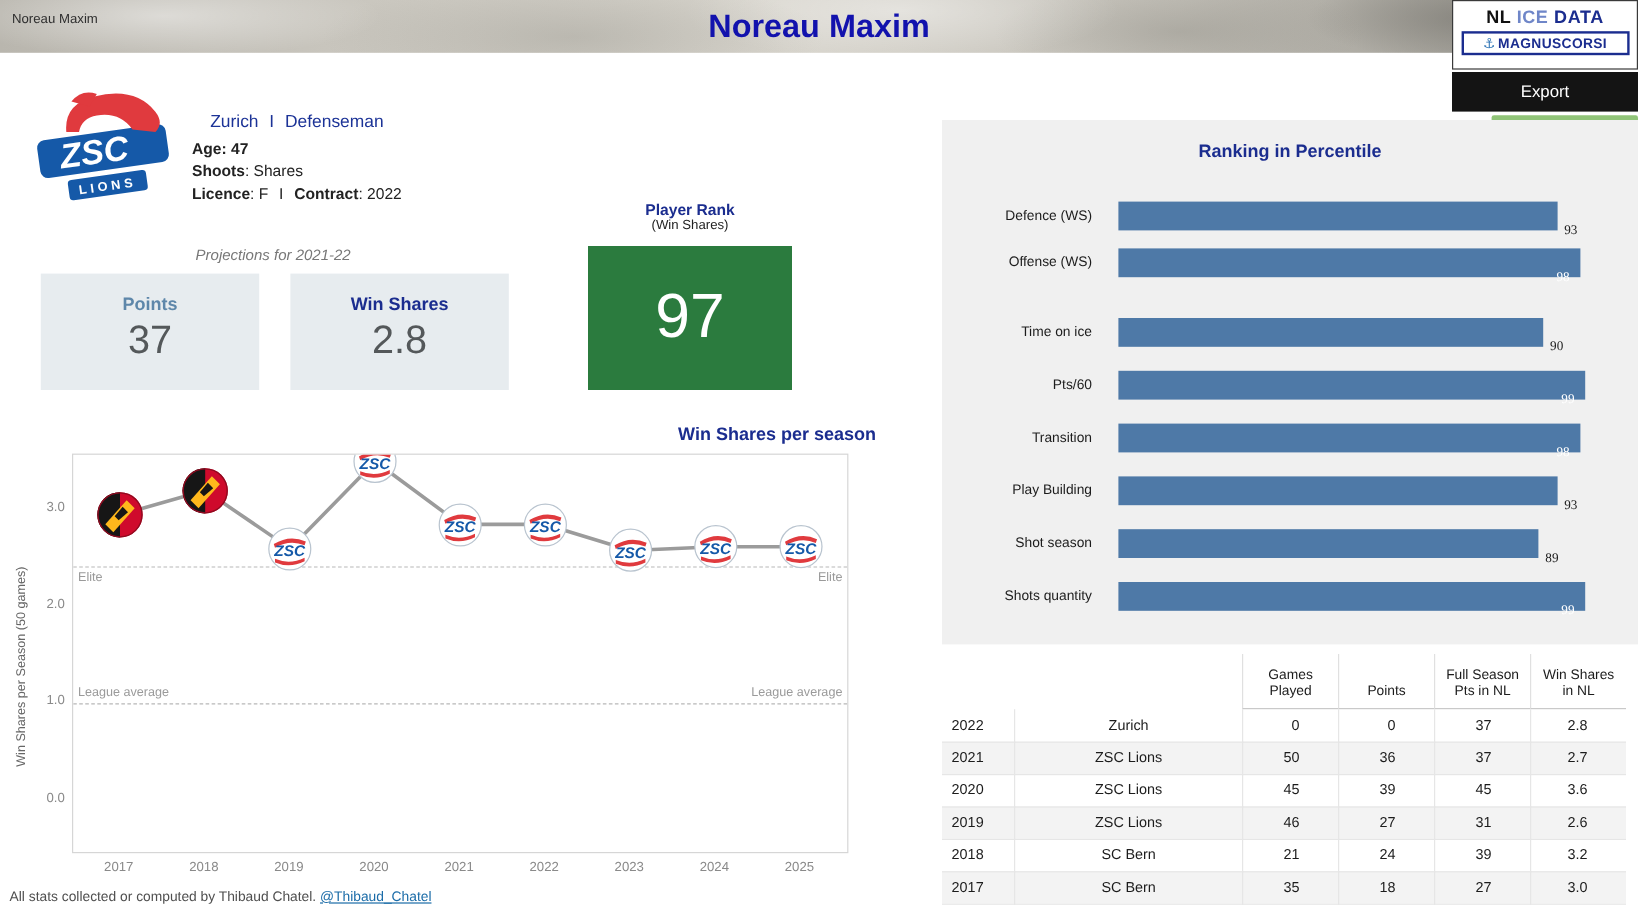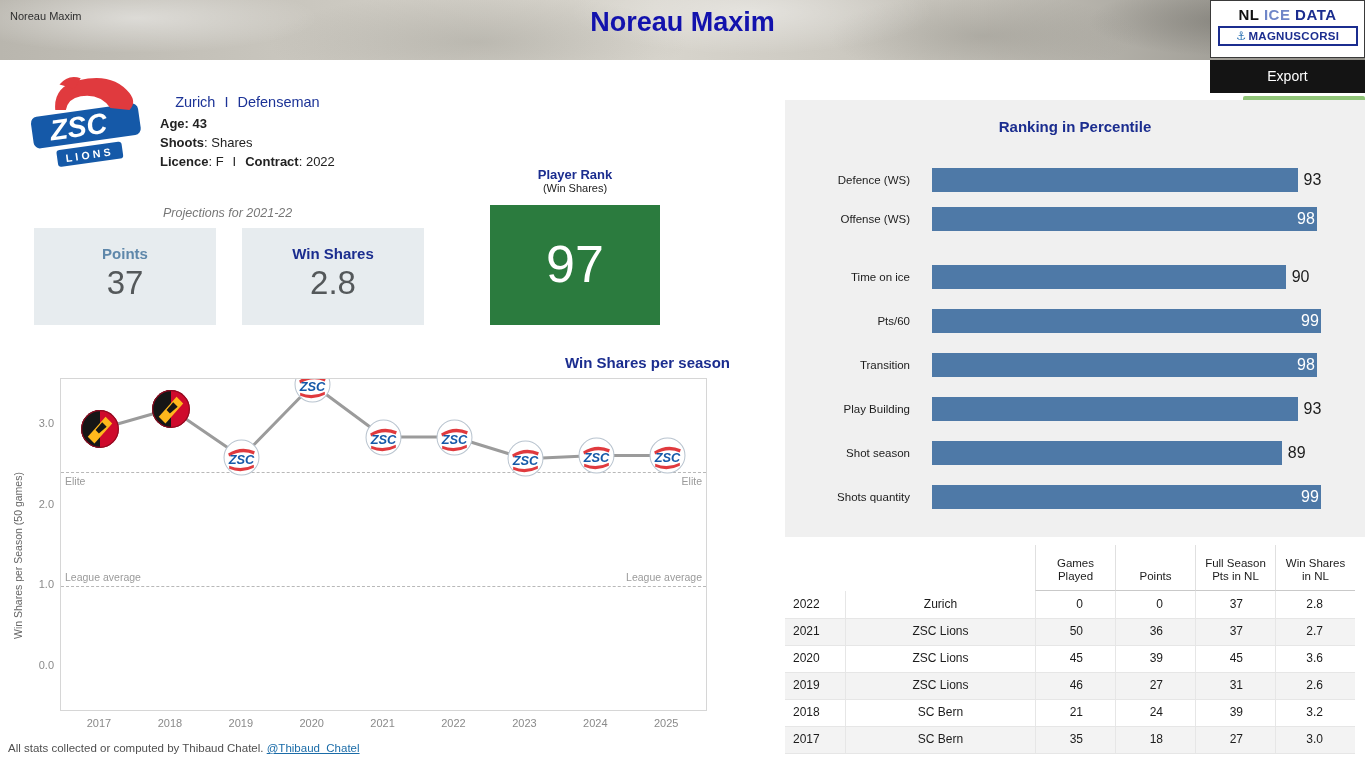--- a/index.html
+++ b/index.html
@@ -1,21 +1,21 @@
 <!DOCTYPE html>
 <html><head>
 <meta charset="utf-8">
 <style>
   html,body{margin:0;padding:0;background:#fff;}
   #page{position:relative;width:1365px;height:767px;overflow:hidden;background:#fff;
         font-family:"Liberation Sans","DejaVu Sans",sans-serif;color:#222;}
   .abs{position:absolute;}
 
   
-  #map-header{left:0;top:0;width:1365px;height:60px;
+  #map-header{left:0;top:0;width:1365px;height:44px;
     background:
       radial-gradient(ellipse 260px 50px at 10% 30%, rgba(255,255,255,.45), transparent 70%),
       radial-gradient(ellipse 300px 70px at 35% 70%, rgba(150,148,140,.38), transparent 70%),
       radial-gradient(ellipse 260px 60px at 55% 20%, rgba(255,255,255,.42), transparent 70%),
       radial-gradient(ellipse 220px 60px at 72% 60%, rgba(140,138,130,.4), transparent 70%),
       radial-gradient(ellipse 200px 50px at 90% 35%, rgba(110,108,102,.5), transparent 70%),
       linear-gradient(90deg,#b9b6ae,#cecbc3 28%,#d8d5cd 48%,#c3c0b8 72%,#8f8d86 100%);}
   #breadcrumb{position:absolute;left:10px;top:10px;font-size:11px;color:#2e2e2e;}
   #page-title{position:absolute;left:0;top:7px;width:100%;text-align:center;
               font-size:27px;font-weight:bold;color:#1212ad;}
@@ -74,21 +74,21 @@
 
   
   #pct-panel{left:785px;top:100px;width:580px;height:437px;background:#f0f0f0;}
   #pct-title{position:absolute;top:18px;left:0;width:100%;text-align:center;
              font-size:15px;font-weight:bold;color:#1b2d8f;}
   .pct-row{position:absolute;left:0;width:100%;height:24px;}
   .pct-label{position:absolute;left:0;top:0;width:125px;text-align:right;font-size:11.5px;
              color:#1c1c1c;line-height:24px;}
   .pct-track{position:absolute;left:147px;top:0;width:412px;height:24px;}
   .pct-fill{position:absolute;left:0;top:0;height:24px;}
-  .pct-val{position:absolute;top:0;line-height:24px;font-size:16px;color:#1c1c1c;}
+  .pct-val{position:absolute;top:12px;line-height:24px;font-size:11px;color:#1c1c1c;font-family:Liberation Serif, serif;}
   .pct-val.inside{color:#fff;}
 
   
   #stats-table{left:785px;top:545px;width:570px;}
   .thead,.tr{display:grid;grid-template-columns:60px 190px 80px 80px 80px 80px;}
   .thead{height:46px;}
   .th{display:flex;flex-direction:column;justify-content:flex-end;align-items:center;
       font-size:11.5px;color:#1c1c1c;padding-bottom:7px;line-height:13px;box-sizing:border-box;}
   .th.filled{border-bottom:1px solid #c9c9c9;border-left:1px solid #e0e0e0;}
   .tr{height:27px;}
@@ -123,21 +123,21 @@
         <rect x="24" y="68" width="62" height="16" rx="3" fill="#1559a8"></rect>
         <text x="32" y="80" font-size="10" font-weight="bold" letter-spacing="3" fill="#ffffff" font-family="Liberation Sans, sans-serif">LIONS</text>
       </g>
       <path d="M26,34 Q24,12 48,6 Q80,-2 96,18 Q103,27 96,34 L78,32 Q68,18 50,21 Q38,23 36,34 Z" fill="#e03a3e"></path>
       <path d="M30,10 Q38,0 50,4 L44,14 Z" fill="#e03a3e"></path>
     </svg>
   </div>
 
   <div id="player-info" class="abs">
     <div class="pi-1"><span>Zurich</span><span class="pi-sep">I</span><span>Defenseman</span></div>
-    <div><span class="b">Age:</span> <span class="b">43</span></div>
+    <div><span class="b">Age:</span> <span class="b">47</span></div>
     <div><span class="b">Shoots</span><span>: Shares</span></div>
     <div><span class="b">Licence</span><span>: F</span><span class="pi-sep">I</span><span class="b">Contract</span><span>: 2022</span></div>
   </div>
 
   <div id="proj-heading" class="abs">Projections for 2021-22</div>
   <div id="points-box" class="abs stat-box">
     <div class="stat-label">Points</div>
     <div class="stat-value">37</div>
   </div>
   <div id="ws-box" class="abs stat-box">

